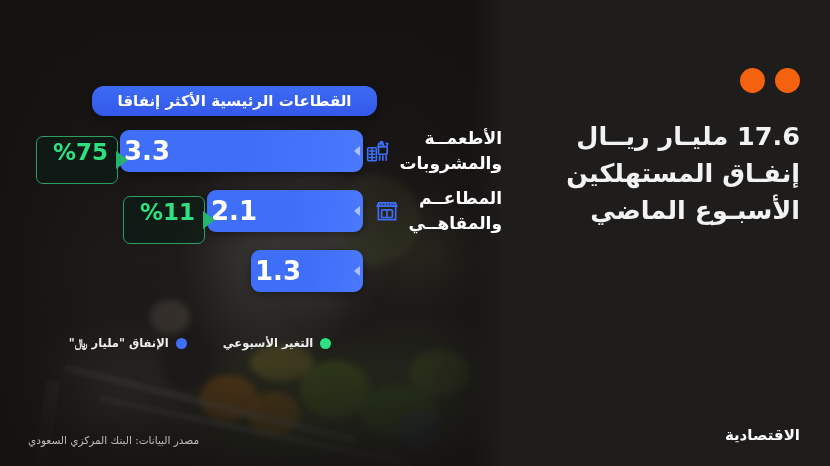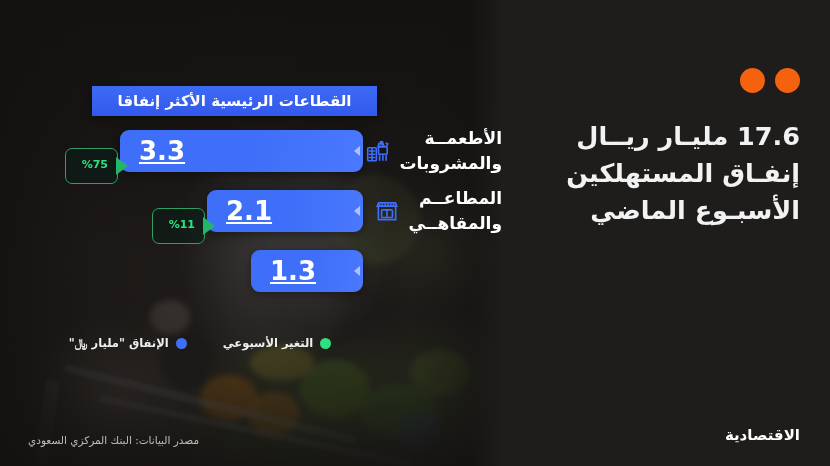--- a/index.html
+++ b/index.html
@@ -97,21 +97,21 @@
   }
   .headline div { white-space: nowrap; }
 
   
   .chart-title {
     position: absolute;
     left: 92px;
     top: 86px;
     width: 285px;
     height: 30px;
-    border-radius: 0;
+    border-radius: 12px;
     background: linear-gradient(180deg, #3d6bf5 0%, #3358ea 100%);
     color: #ffffff;
     direction: rtl;
     display: flex;
     align-items: center;
     justify-content: center;
     font-size: 15px;
     font-weight: bold;
     box-shadow: 0 2px 8px rgba(0,0,0,0.45);
   }
@@ -130,49 +130,47 @@
     border-radius: 9px;
     background: linear-gradient(100deg, #3f6ef8 0%, #3f6ef8 55%, #4a79ff 100%);
     display: flex;
     align-items: center;
     box-shadow: 0 2px 10px rgba(0,0,0,0.4);
   }
   .bar .value {
     color: #ffffff;
     font-weight: bold;
     font-size: 26px;
-    margin-left: 19px;
+    margin-left: 4px;
     line-height: 1;
-    text-decoration: underline;
   }
   .bar-notch {
     position: absolute;
     right: 3px;
     top: 50%;
     transform: translateY(-50%);
     width: 0; height: 0;
     border-top: 5px solid transparent;
     border-bottom: 5px solid transparent;
     border-right: 6px solid rgba(255,255,255,0.55);
   }
   .pct {
     position: absolute;
     top: 10px;
     height: 30px;
-    padding: 0 9px 4px 16px;
+    padding: 0 9px 16px 16px;
     border: 1px solid #2f9e63;
     border-radius: 7px;
     background: rgba(10,30,22,0.55);
     color: #2ee07f;
     font-weight: bold;
-    font-size: 11px;
+    font-size: 23px;
     display: flex;
     align-items: center;
     direction: ltr;
-    margin-top: 12px;
   }
   .pct-arrow {
     position: absolute;
     right: -11px;
     top: 50%;
     transform: translateY(-50%);
     width: 0; height: 0;
     border-top: 9px solid transparent;
     border-bottom: 9px solid transparent;
     border-left: 12px solid #23b56b;

